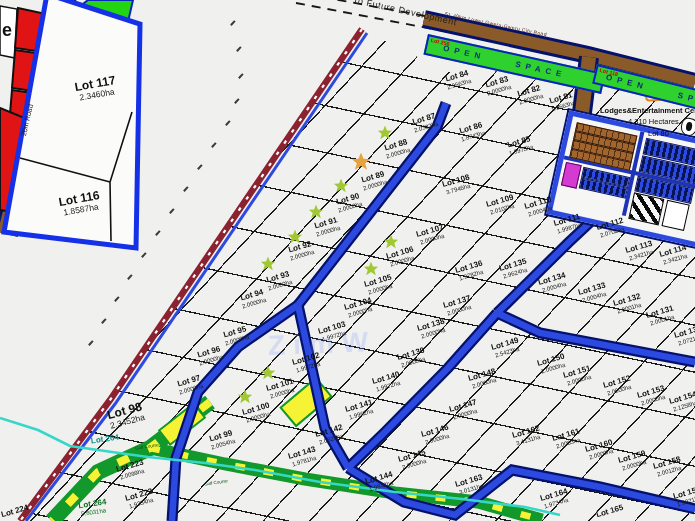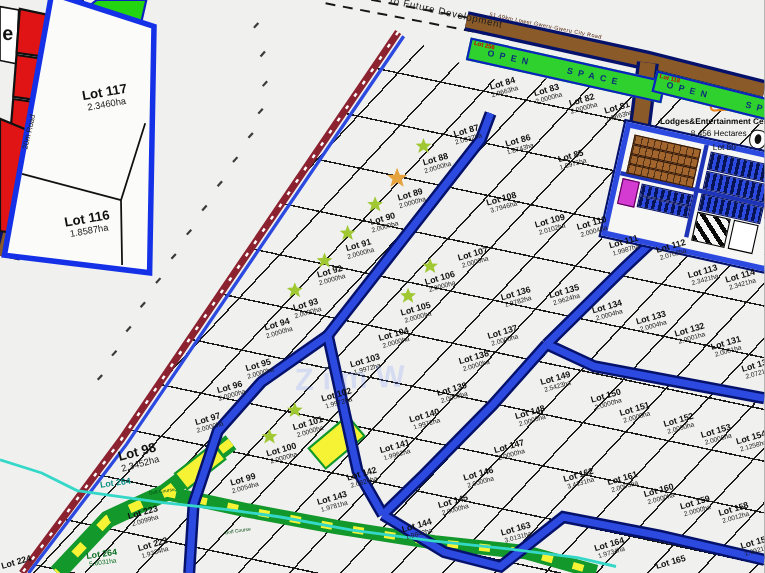--- a/index.html
+++ b/index.html
@@ -174,21 +174,21 @@
     <div style="position:absolute;left:681px;top:118px;width:14px;height:16px;background:#fff;border:1.5px solid #111;border-radius:40% 40% 50% 50%;transform:rotate(10deg);">
       <div style="position:absolute;left:4px;top:3px;width:6px;height:9px;background:#111;border-radius:50%;"></div>
     </div>
     <div class="navyblk" style="position:absolute;left:687px;top:140px;width:12px;height:24px;transform:rotate(13deg);"></div>
     <div style="position:absolute;left:688px;top:168px;width:11px;height:28px;background:#e01414;border:1.5px solid #300;transform:rotate(13deg);"></div>
 
     <div style="position:absolute;left:645px;top:86px;width:18px;height:11px;border:2.5px solid #e8821a;border-radius:4px;transform:rotate(-4deg);">
       <div style="position:absolute;left:6px;top:3px;width:4px;height:4px;background:#111;border-radius:50%;"></div>
     </div>
     <div class="rtxt" style="left:600px;top:106px;font-size:7.5px;font-weight:700;">Lodges&amp;Entertainment Center</div>
-    <div class="rtxt" style="left:628px;top:117px;font-size:7.5px;">8.456 Hectares</div>
+    <div class="rtxt" style="left:628px;top:117px;font-size:7.5px;">4.310 Hectares</div>
     <div class="rtxt" style="left:648px;top:129px;font-size:7.5px;">Lot 80</div>
 
     <div class="tinylabel" style="left:135px;top:444px;transform:rotate(-9deg);font-size:4.5px;color:#064d14;">Golf Course</div>
     <div class="tinylabel" style="left:204px;top:480px;transform:rotate(-9deg);font-size:4.5px;color:#064d14;">Golf Course</div>
   </div>
 
   <div id="lots" class="layer">
       <div class="lot big" style="left: 96px; top: 89px; --r: -10deg;">
         <span class="id">Lot 117</span>
         <span class="ar">2.3460ha</span>

